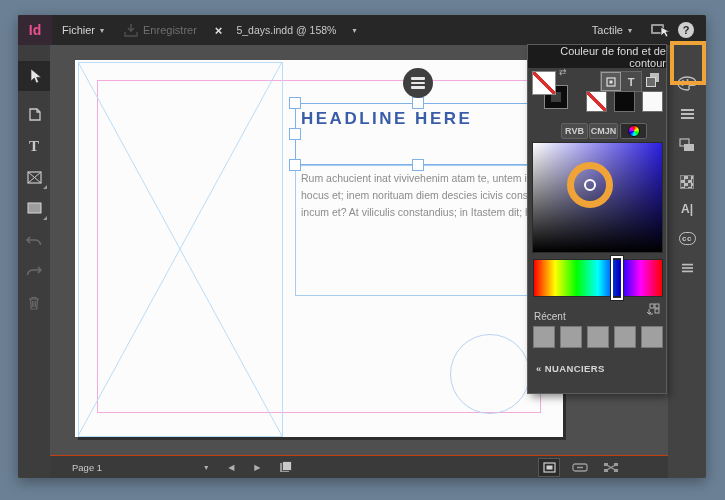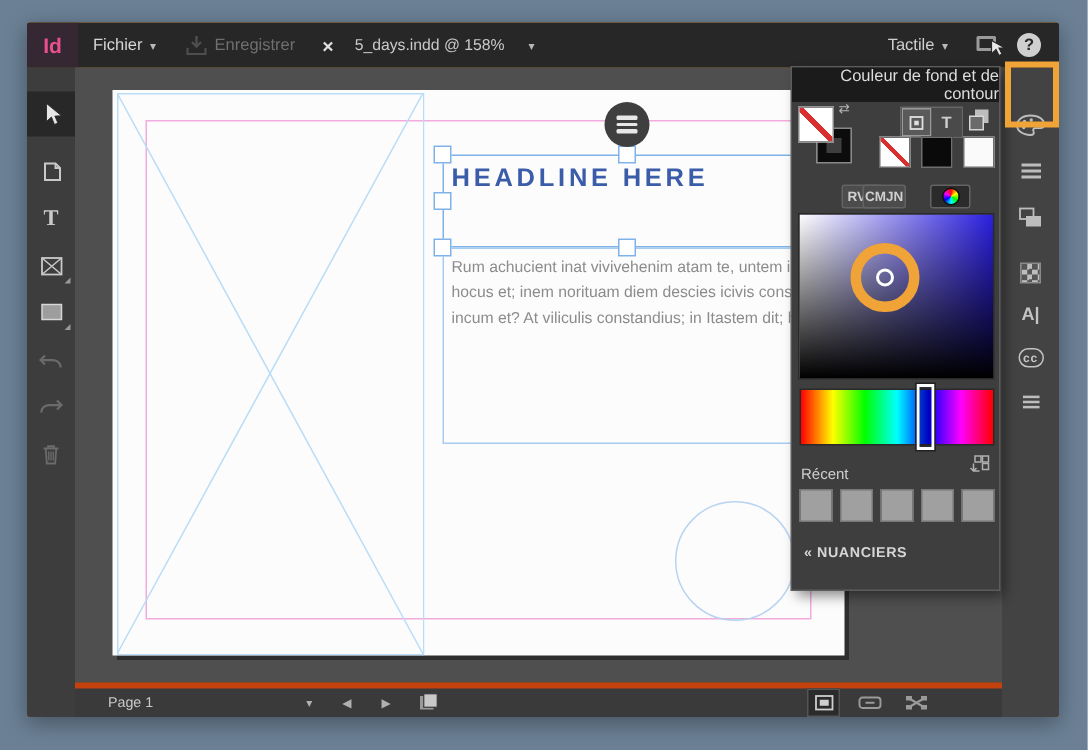--- a/index.html
+++ b/index.html
@@ -1,20 +1,20 @@
 <!DOCTYPE html>
 <html><head>
 <meta charset="utf-8">
 <style>
   * { margin:0; padding:0; box-sizing:border-box; }
   html,body { width:725px; height:500px; }
   body { font-family:"Liberation Sans", sans-serif; background:#6b8095; overflow:hidden; }
   .desktop { position:relative; width:725px; height:500px; background:#6b8095; }
   .window { position:absolute; left:18px; top:15px; width:688px; height:463px;
-            background:#a16207; border-radius:2px; box-shadow:0 4px 14px rgba(0,0,0,.35); overflow:hidden; }
+            background:#4d7c0f; border-radius:2px; box-shadow:0 4px 14px rgba(0,0,0,.35); overflow:hidden; }
 
   
   .topbar { position:absolute; left:0; top:0; width:688px; height:30px; background:#272727;
             display:flex; align-items:center; color:#d6d6d6; font-size:11px; }
   .logo { width:34px; height:30px; background:#362832; color:#e8518e; font-weight:bold; font-size:14px;
           display:flex; align-items:center; justify-content:center; }
   .menu-item { display:flex; align-items:center; gap:5px; padding:0 10px; height:30px; cursor:default; }
   .caret { font-size:8px; color:#b8b8b8; }
   .save-group { display:flex; align-items:center; gap:5px; padding:0 10px; color:#6f6f6f; }
   .save-ic { opacity:.55; }
@@ -60,21 +60,21 @@
   .bars i { display:block; width:13px; height:2px; background:#bdbdbd; }
   .a-style { font-size:12px; font-weight:bold; color:#c4c4c4; }
   .cc-badge { width:17px; height:13px; border:1.5px solid #c4c4c4; border-radius:7px; font-size:8px; font-weight:bold;
               color:#c4c4c4; display:flex; align-items:center; justify-content:center; letter-spacing:.5px; }
   .checker { width:14px; height:14px;
              background:conic-gradient(#bdbdbd 25%, #555 25% 50%, #bdbdbd 50% 75%, #555 75%); 
              background-size:7px 7px; border:1px solid #8a8a8a; }
 
   
   .statusbar { position:absolute; left:32px; top:440px; width:618px; height:23px; background:#3a3a3a;
-               border-top:4px solid #c2410c; display:flex; align-items:center; color:#c9c9c9; font-size:9.5px; }
+               border-top:1px solid #c2410c; display:flex; align-items:center; color:#c9c9c9; font-size:9.5px; }
   .sb-page { margin-left:22px; }
   .sb-caret { margin-left:102px; font-size:8px; color:#b0b0b0; }
   .sb-arrow { margin-left:20px; font-size:8px; color:#b0b0b0; }
   .sb-pagenew { margin-left:18px; }
   .viewbtns { margin-left:auto; margin-right:46px; display:flex; gap:9px; align-items:center; }
   .viewbtn { width:22px; height:19px; display:flex; align-items:center; justify-content:center; }
   .viewbtn.active { background:#2b2b2b; border:1px solid #555; }
 
   
   .panel { position:absolute; left:510px; top:30px; width:138px; height:348px; background:#3e3e3e;
@@ -335,21 +335,21 @@
       <svg class="layered-ic" width="16" height="16" viewBox="0 0 16 16">
         <rect x="5" y="1" width="9" height="9" fill="#bdbdbd"></rect>
         <rect x="1.5" y="5.5" width="9" height="9" fill="#6b6b6b" stroke="#d6d6d6" stroke-width="1"></rect>
       </svg>
 
       <div class="sw none-bg mini-sw" style="left:58px;"></div>
       <div class="sw mini-sw" style="left:86px; background:#0a0a0a;"></div>
       <div class="sw mini-sw" style="left:114px; background:#fafafa;"></div>
 
       <div class="mode-btn" style="left:33px; width:27px;">RVB</div>
-      <div class="mode-btn" style="left:47px; width:29px;">CMJN</div>
+      <div class="mode-btn" style="left:61px; width:29px;">CMJN</div>
       <div class="wheel-btn">
         <span class="wheel"></span>
       </div>
 
       <div class="grad"></div>
       <div class="picker-dot"></div>
       <div class="annot-ring"></div>
 
       <div class="hue"></div>
       <div class="hue-slider"></div>

